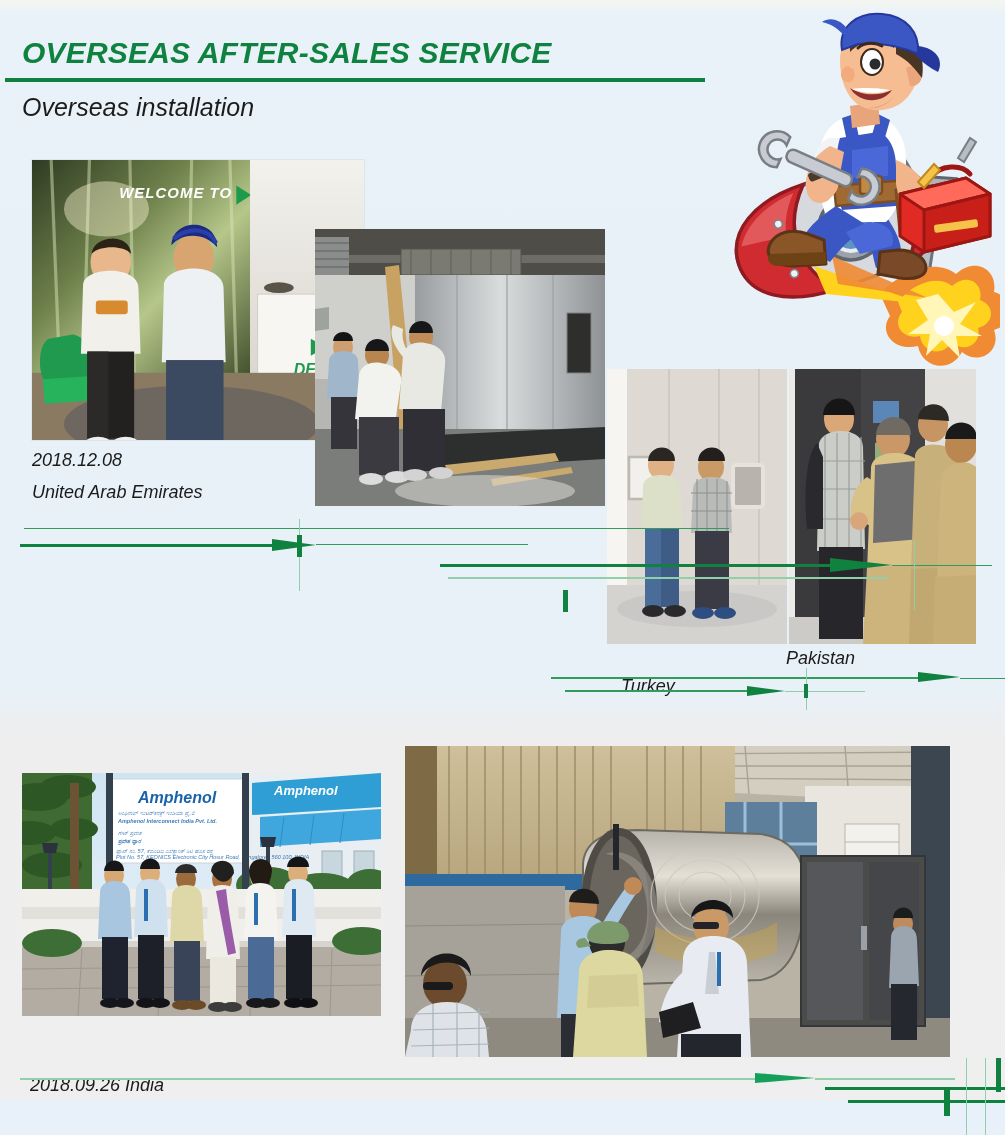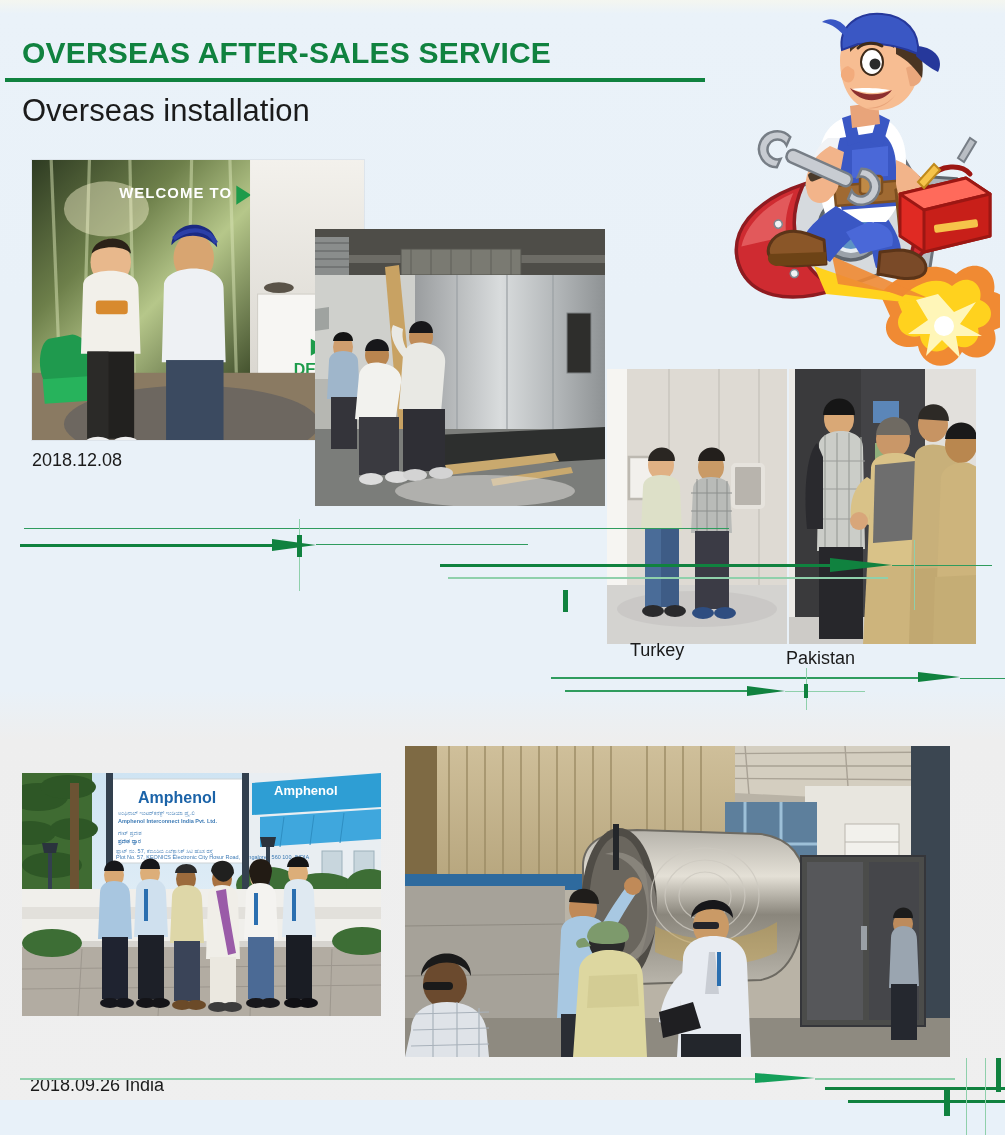--- a/index.html
+++ b/index.html
@@ -6,54 +6,55 @@
   body{
     width:1005px;height:1135px;
     font-family:"Liberation Sans","DejaVu Sans",sans-serif;
     background:#e8f1f9;
     overflow:hidden;
   }
   #page{
     position:relative;width:1005px;height:1100px;
     background:
       linear-gradient(to bottom,#f4f6f0 0px,#eaf2f9 14px,#e9f1f8 300px,#e9f1f8 690px,#eeeeee 740px,#efefef 1135px);
+    font-style: italic;
   }
   
   .title{
     position:absolute;left:22px;top:36px;
     font-size:30px;font-weight:bold;letter-spacing:.2px;
     color:#10823f;white-space:nowrap;
   }
   .title-rule{
     position:absolute;left:5px;top:78px;width:700px;height:4px;
     background:#10823f;
   }
   .sub-a{
     position:absolute;left:22px;top:93px;
-    font-size:31px;color:#1b1b1b;font-weight:400;
+    font-size:25px;color:#1b1b1b;font-weight:400;
   }
   .sub-b{
     position:absolute;left:22px;top:676px;
     font-size:27px;color:#1b1b1b;font-weight:400;
   }
   
   .photo{position:absolute;overflow:hidden;background:#cfd6dd;}
   .photo .inner{position:absolute;inset:0;}
 
   #ph-dekra{left:32px;top:160px;width:312px;height:280px;box-shadow:0 0 0 1px rgba(0,0,0,.05);padding-left:20px;}
   #ph-install{left:315px;top:229px;width:290px;height:277px;}
   #ph-turkey{left:607px;top:369px;width:180px;height:275px;}
   #ph-pak{left:789px;top:369px;width:187px;height:275px;}
   #ph-amph{left:22px;top:773px;width:359px;height:243px;}
   #ph-maint{left:405px;top:746px;width:545px;height:311px;}
 
   .cap{position:absolute;color:#1b1b1b;font-size:18px;white-space:nowrap;}
   #cap-uae1{left:32px;top:450px;}
   #cap-uae2{left:32px;top:482px;}
-  #cap-turkey{left:621px;top:640px;margin-left:9px;}
+  #cap-turkey{left:621px;top:676px;}
   #cap-pak{left:748px;top:648px;margin-left:38px;}
   #cap-india{left:30px;top:1035px;margin-top:40px;}
 
   
   .ln{position:absolute;background:#10823f;}
   .arrow{position:absolute;width:0;height:0;border-style:solid;
          border-color:transparent transparent transparent #10823f;}
 
   
   #g1a{left:24px;top:528px;width:705px;height:1px;background:#2f9c5e;}
@@ -732,20 +733,21 @@
       <g>
         <ellipse cx="498" cy="178" rx="10" ry="11" fill="#bd8b5c"></ellipse>
         <path d="M488 172 C489 158 508 158 508 172 Z" fill="#1c1c1c"></path>
         <path d="M486 192 C486 184 492 180 498 180 C506 180 512 184 512 194 L514 240 L484 242 Z" fill="#9aa5b0"></path>
         <rect x="486" y="238" width="26" height="56" fill="#25282f"></rect>
       </g>
     </svg>
   </div>
 
   <div class="cap" id="cap-uae1">2018.12.08</div>
+  <div class="cap" id="cap-uae2">United Arab Emirates</div>
   <div class="cap" id="cap-turkey">Turkey</div>
   <div class="cap" id="cap-pak">Pakistan</div>
   <div class="cap" id="cap-india">2018.09.26 India</div>
 
   <div class="ln" id="g1a"></div>
   <div class="ln" id="g1b"></div>
   <div class="arrow" id="g1arr"></div>
   <div class="ln" id="g1tail"></div>
   <div class="ln" id="g1v"></div>
   <div class="ln" id="g1vk"></div>

